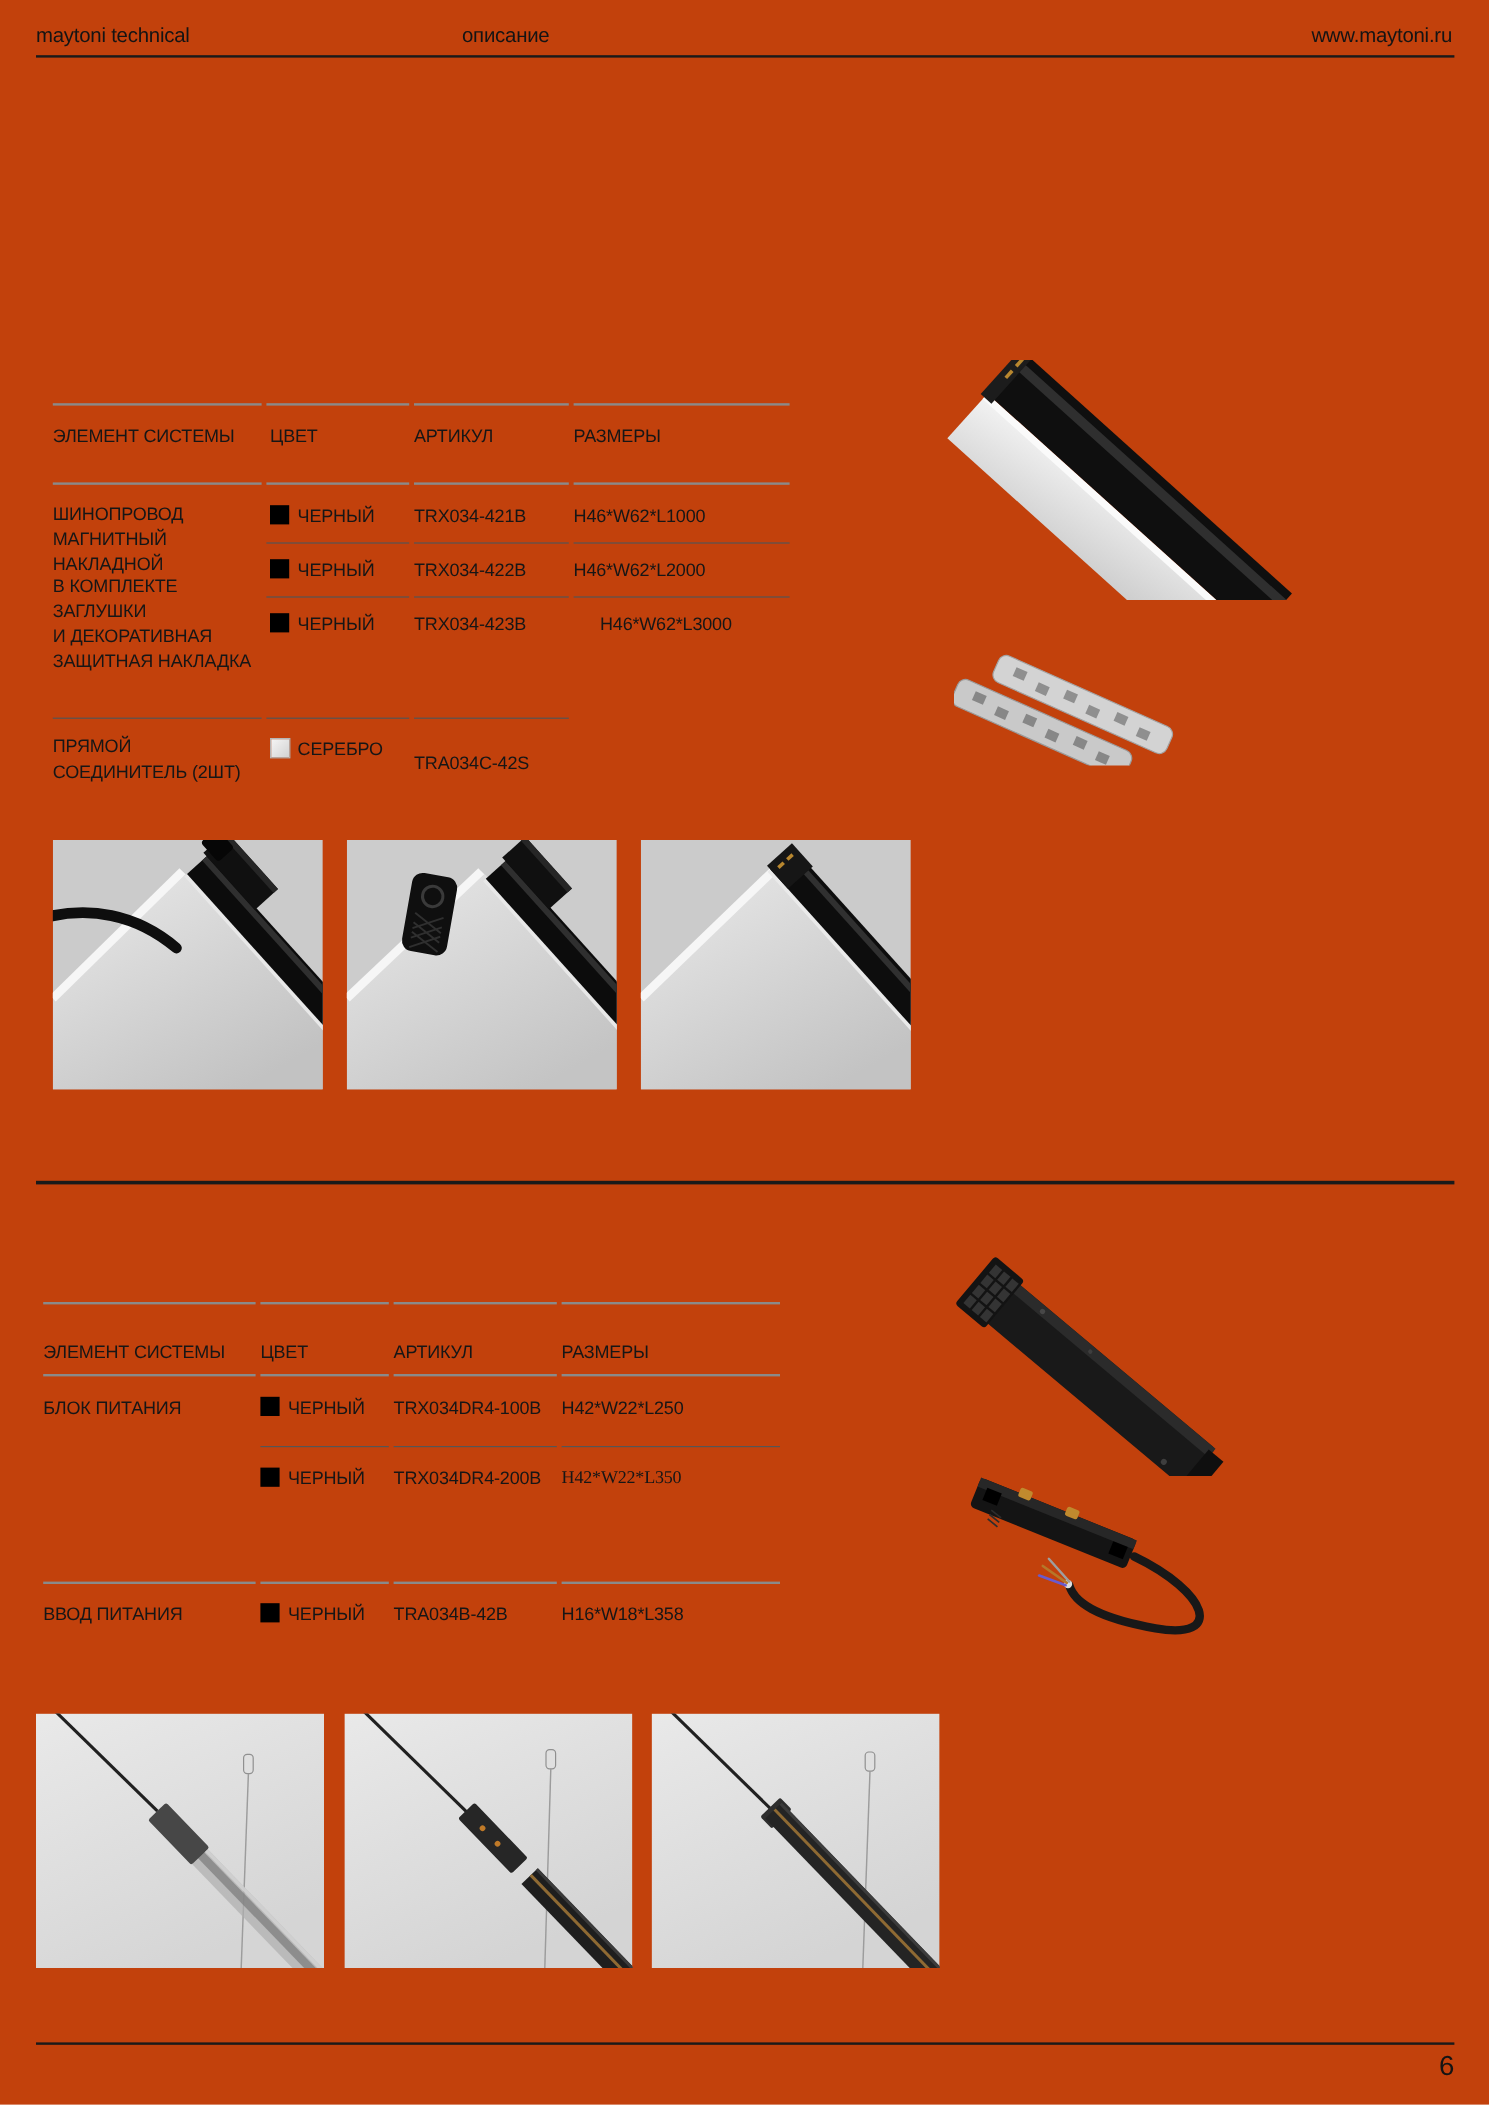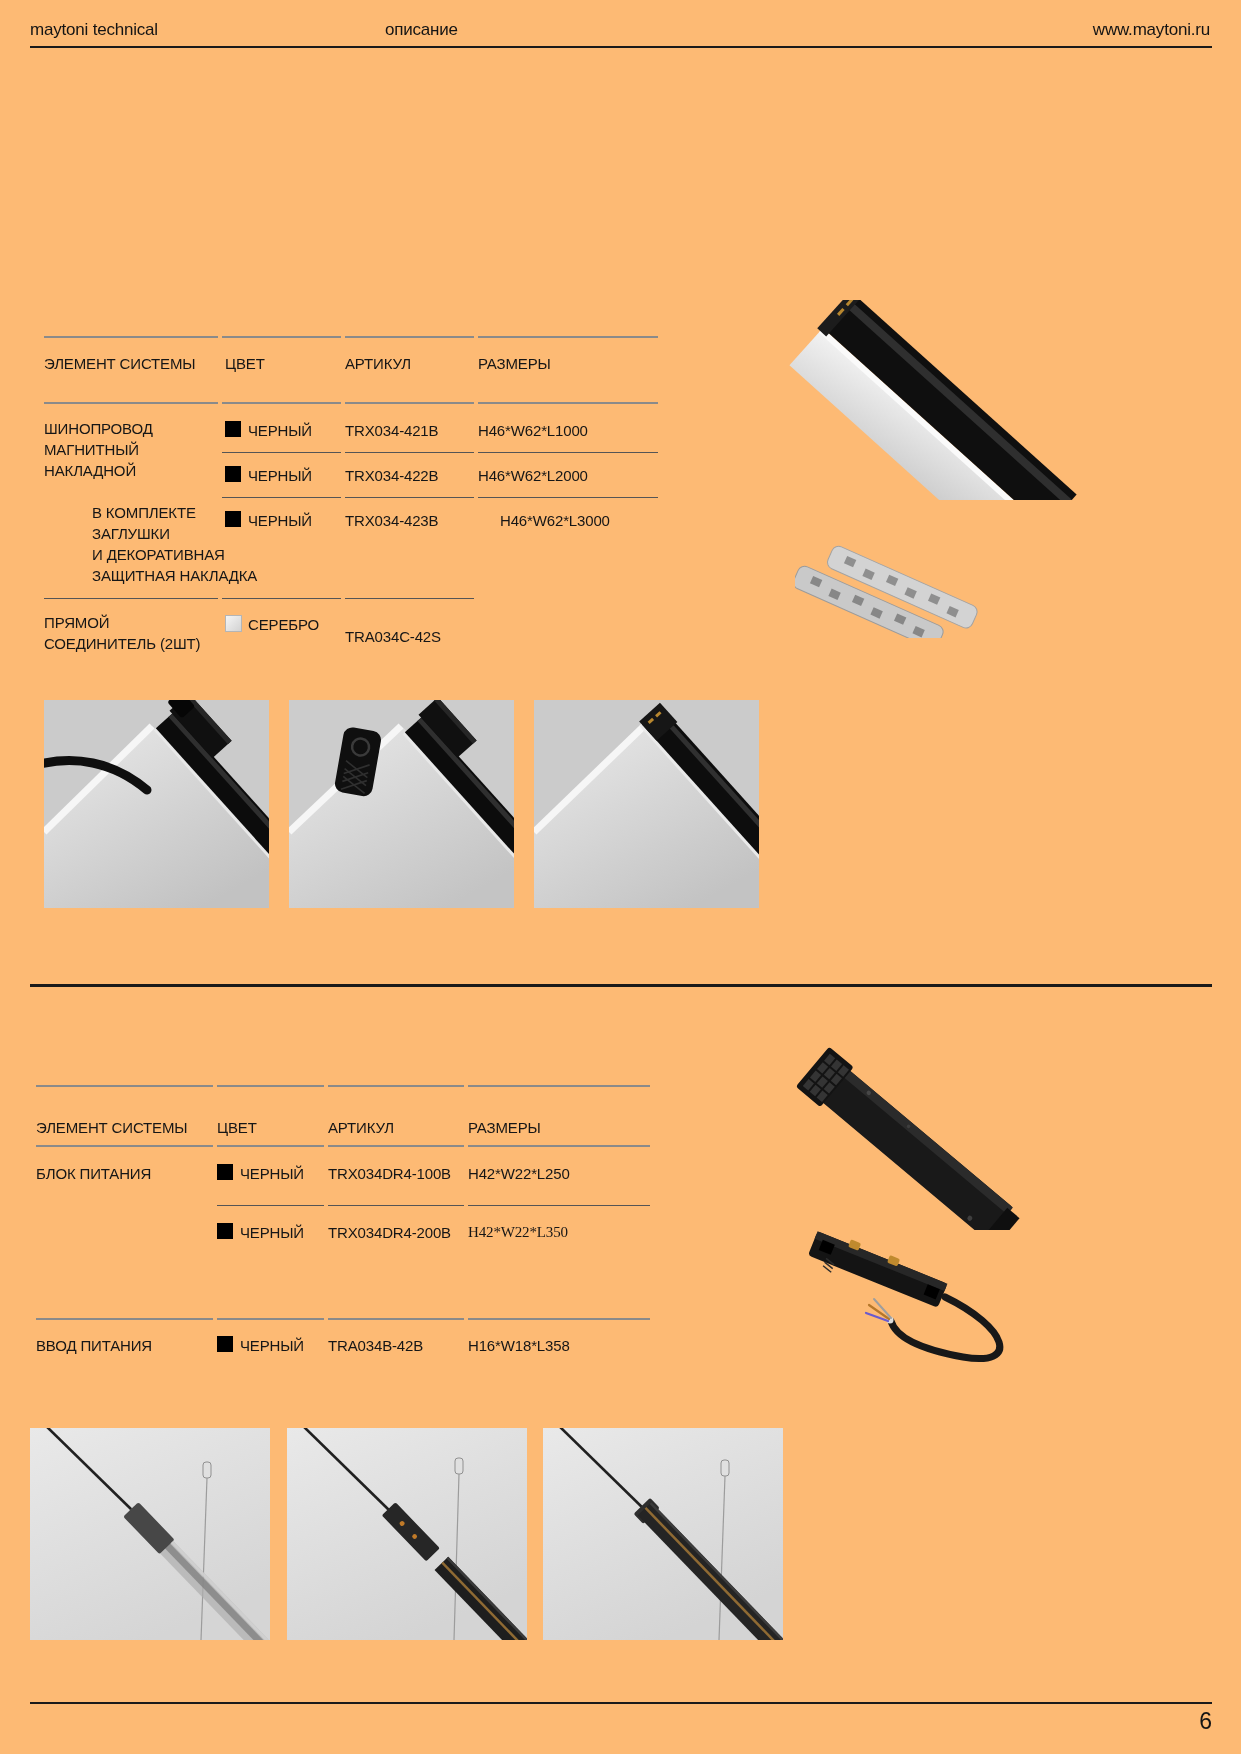--- a/index.html
+++ b/index.html
@@ -1,16 +1,16 @@
 <!DOCTYPE html>
 <html><head>
 <meta charset="utf-8">
 <style>
   html,body{margin:0;padding:0;background:#ffffff;}
-  .page{position:relative;width:1241px;height:1754px;background:#fdba74;overflow:hidden;
+  .page{position:relative;width:1241px;height:1754px;background:#c2410c;overflow:hidden;
         font-family:"Liberation Sans", sans-serif;color:#1a1a1a;}
   .hdr{position:absolute;top:20px;font-size:17px;letter-spacing:-0.2px;color:#141414;}
   .rule-solid{position:absolute;background:#1a1a1a;}
   .rule{position:absolute;display:flex;gap:4px;}
   .rule span{height:100%;display:block;}
   .rule.gray span{background:#8a8a8a;}
   .rule.dark span{background:#555555;}
   .title{position:absolute;right:161px;top:72px;text-align:right;font-size:47px;line-height:58px;
          letter-spacing:-0.5px;color:#050505;white-space:pre-line;}
   .cell{position:absolute;font-size:15px;letter-spacing:-0.15px;color:#161616;white-space:pre-line;line-height:21px;}
@@ -46,21 +46,21 @@
   <div class="rule gray" style="left:44px;top:402px;height:2px;">
     <span style="width:174px"></span>
       <span style="width:119px"></span>
       <span style="width:129px"></span>
       <span style="width:180px"></span>
   </div>
 
   <span class="cell" style="left:44px;top:418px;">ШИНОПРОВОД
 МАГНИТНЫЙ
 НАКЛАДНОЙ</span>
-  <span class="cell" style="left:44px;top:502px;margin-left:48px;">В КОМПЛЕКТЕ
+  <span class="cell" style="left:44px;top:478px;">В КОМПЛЕКТЕ
 ЗАГЛУШКИ
 И ДЕКОРАТИВНАЯ
 ЗАЩИТНАЯ НАКЛАДКА</span>
 
   <span class="swatch" style="left: 225px; top: 421px; background: rgb(0, 0, 0);"></span>
   <span class="cell" style="left:248px;top:420px;">ЧЕРНЫЙ</span>
   <span class="cell" style="left:345px;top:420px;">TRX034-421B</span>
   <span class="cell" style="left:478px;top:420px;">H46*W62*L1000</span>
 
   <div class="rule dark" style="left:222px;top:452px;height:1px;">

